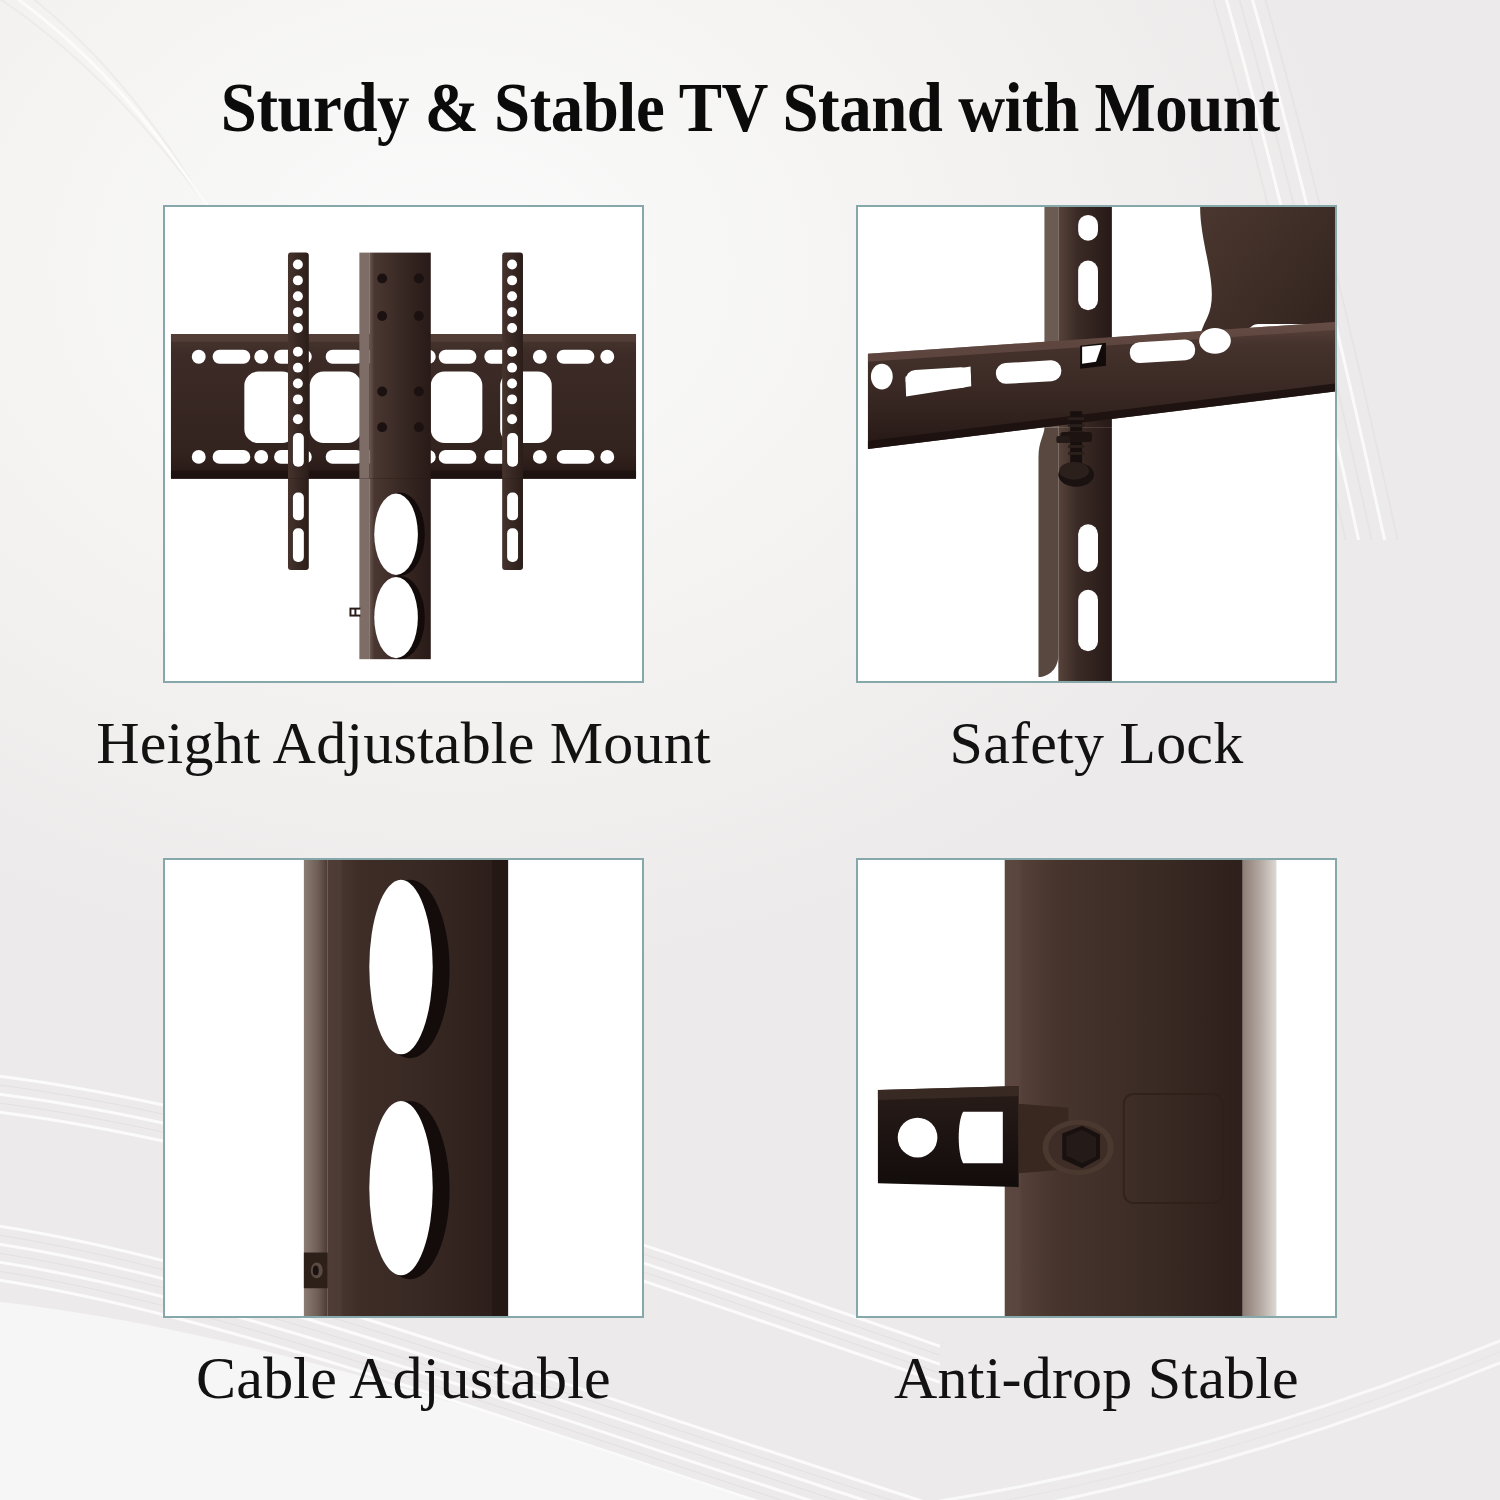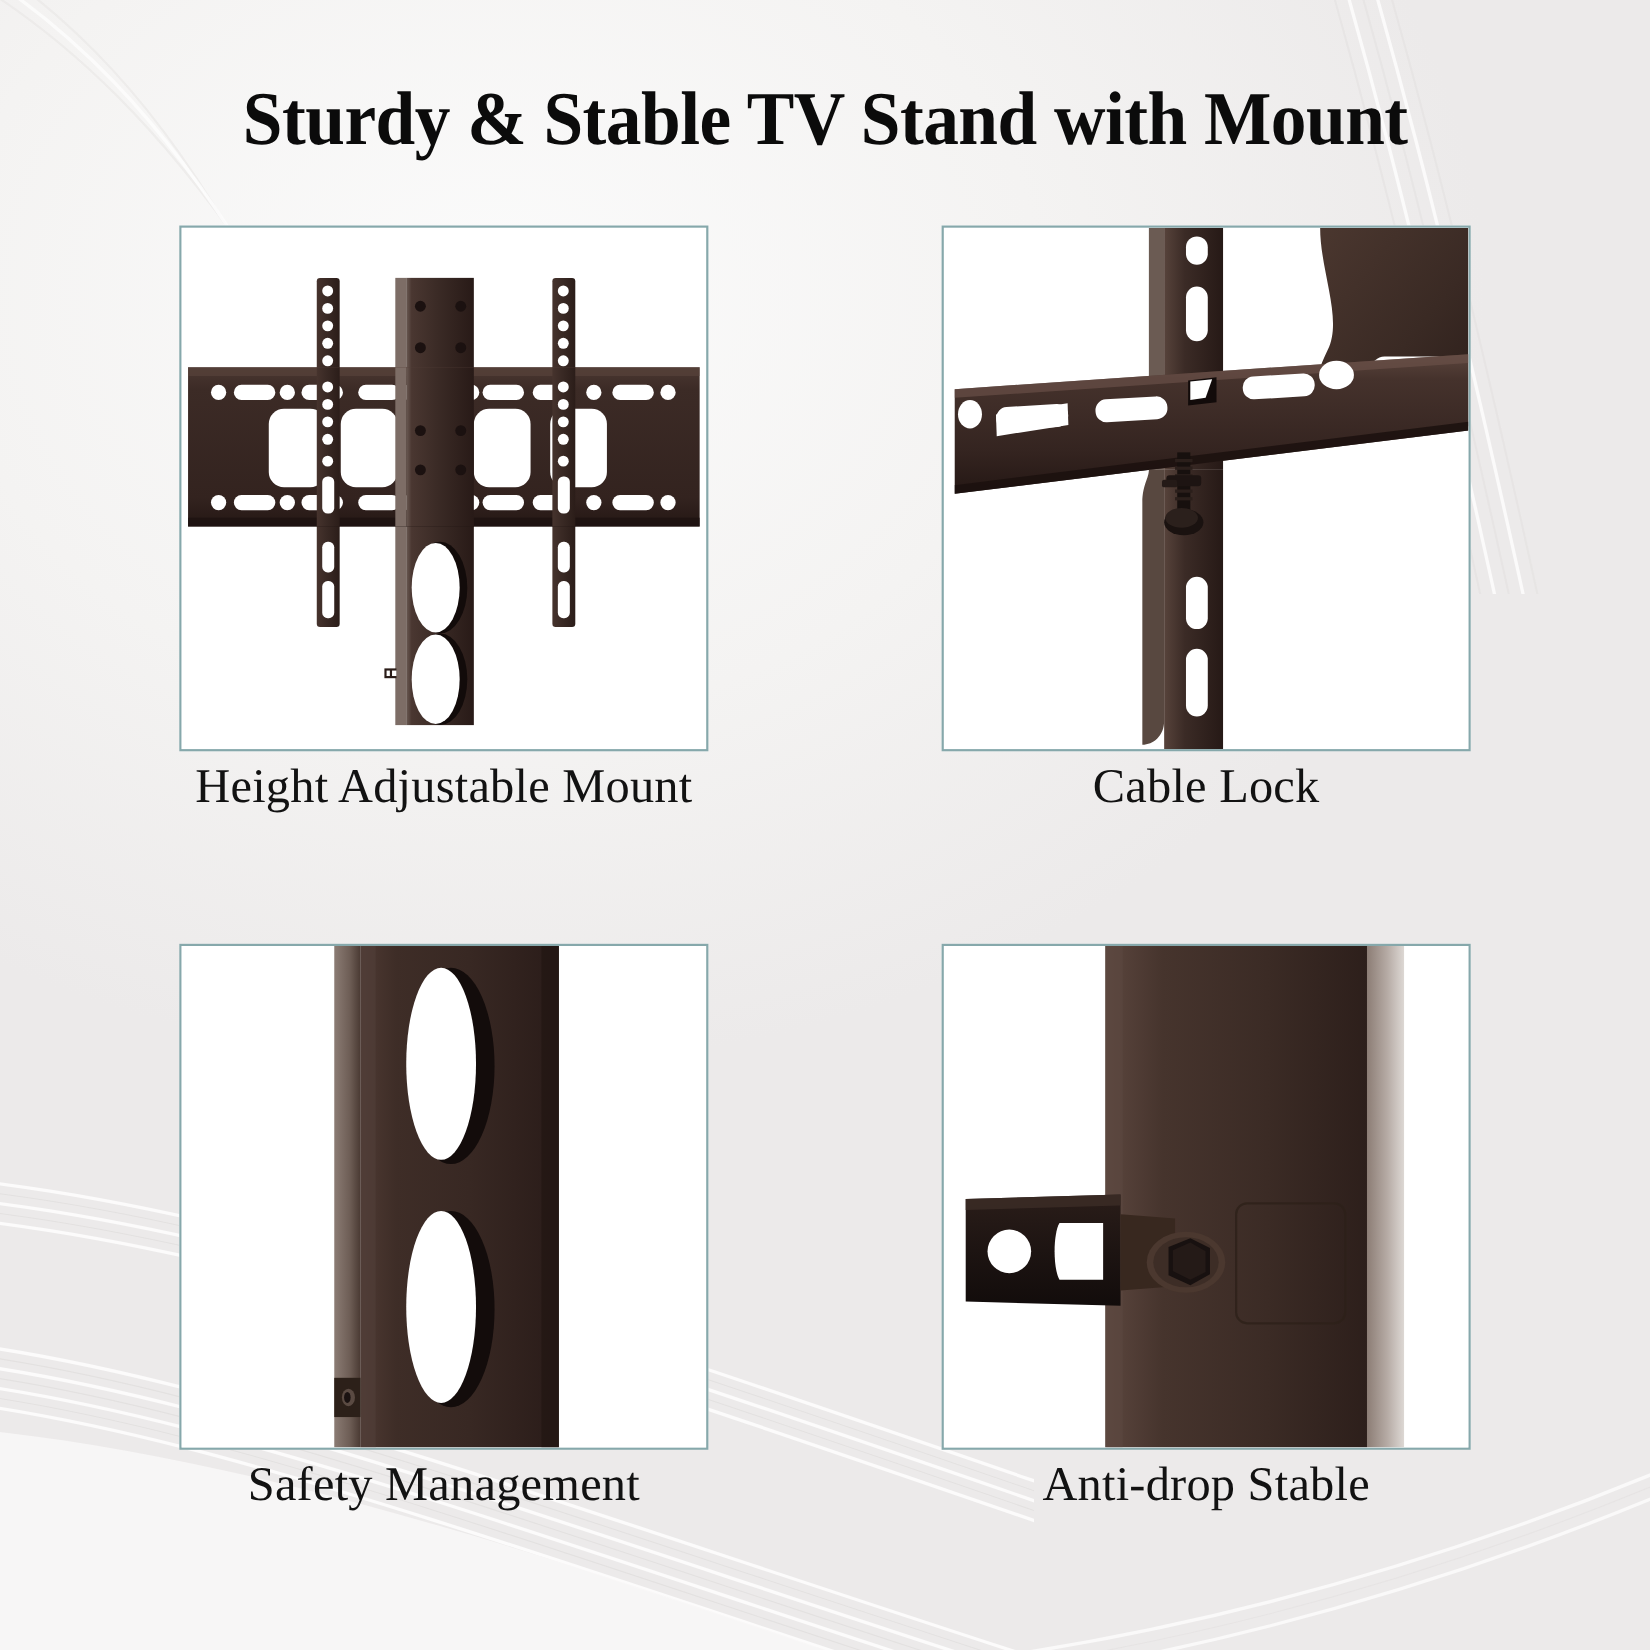--- a/index.html
+++ b/index.html
@@ -81,24 +81,24 @@
     border: 2px solid #86a8ab;
     background: #ffffff;
     overflow: hidden;
   }
   .photo-frame svg { display: block; width: 100%; height: 100%; }
 
   .caption {
     display: flex;
     align-items: flex-start;
     justify-content: center;
-    padding-top: 2px;
+    padding-top: 30px;
     font-family: "Liberation Serif", "DejaVu Serif", serif;
     font-weight: normal;
-    font-size: 44px;
+    font-size: 60px;
     line-height: 60px;
     color: #121212;
     white-space: nowrap;
     letter-spacing: 0.2px;
   }
 </style>
 </head>
 <body>
 
 <div id="page">
@@ -395,21 +395,21 @@
             <rect x="212" y="247" width="16" height="3"></rect>
           </g>
           <rect x="204" y="227" width="32" height="10" rx="3" fill="#1d1412"></rect>
           <ellipse cx="220" cy="270" rx="18" ry="12" fill="#1a1210"></ellipse>
           <ellipse cx="218" cy="266" rx="15" ry="9" fill="#2b201c"></ellipse>
           <rect x="200" y="231" width="14" height="7" rx="2" fill="#241a17"></rect>
         </g>
       </svg>
     </div>
 
-    <div class="caption cell-cap-2">Cable Lock</div>
+    <div class="caption cell-cap-2">Safety Lock</div>
 
     <div class="photo-frame cell-img-3">
       <svg viewBox="0 0 481 460" preserveAspectRatio="xMidYMid meet">
         <defs>
           <linearGradient id="g3-pole" x1="0" y1="0" x2="1" y2="0">
             <stop offset="0%" stop-color="#4e3a33"></stop>
             <stop offset="18%" stop-color="#3e2d27"></stop>
             <stop offset="55%" stop-color="#382823"></stop>
             <stop offset="100%" stop-color="#2a1c19"></stop>
           </linearGradient>
@@ -437,21 +437,21 @@
         </g>
 
         <g>
           <rect x="140" y="396" width="24" height="36" fill="#2c2019"></rect>
           <ellipse cx="153" cy="414" rx="6" ry="8" fill="#5a4a42"></ellipse>
           <ellipse cx="152" cy="414" rx="3" ry="5" fill="#1a1211"></ellipse>
         </g>
       </svg>
     </div>
 
-    <div class="caption cell-cap-3">Safety Management</div>
+    <div class="caption cell-cap-3">Cable Adjustable</div>
 
     <div class="photo-frame cell-img-4">
       <svg viewBox="0 0 481 460" preserveAspectRatio="xMidYMid meet">
         <defs>
           <linearGradient id="g4-pole" x1="0" y1="0" x2="1" y2="0">
             <stop offset="0%" stop-color="#5b463e"></stop>
             <stop offset="22%" stop-color="#46342d"></stop>
             <stop offset="62%" stop-color="#3b2b25"></stop>
             <stop offset="100%" stop-color="#2d1f1b"></stop>
           </linearGradient>

